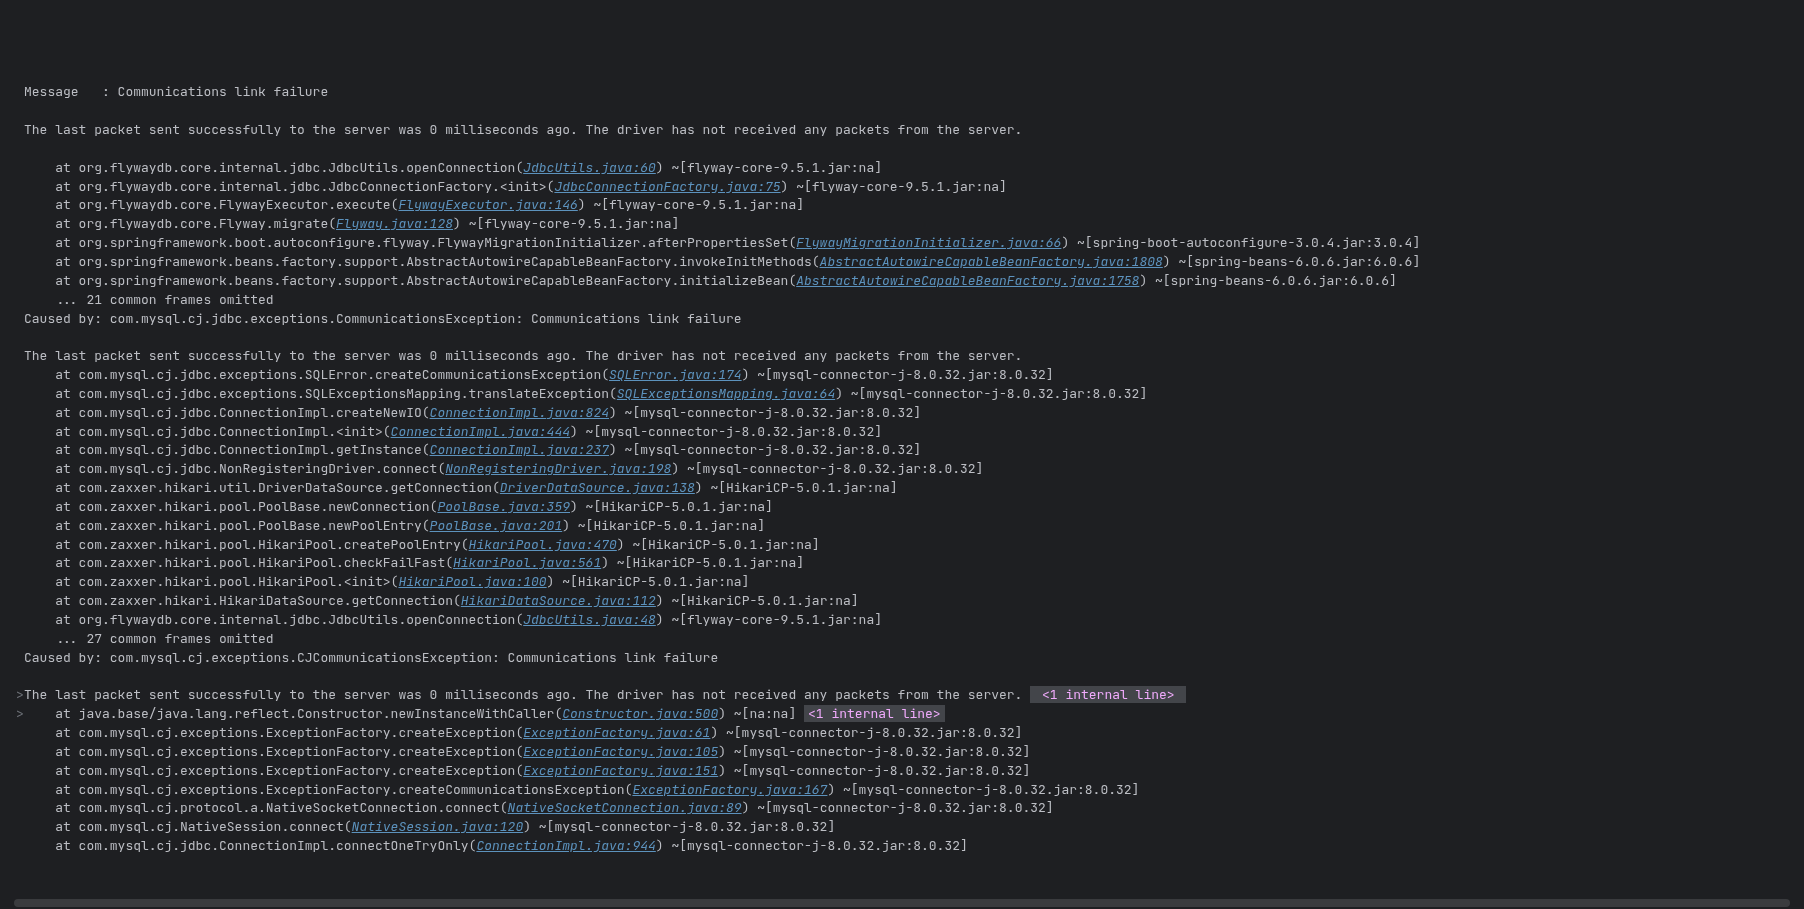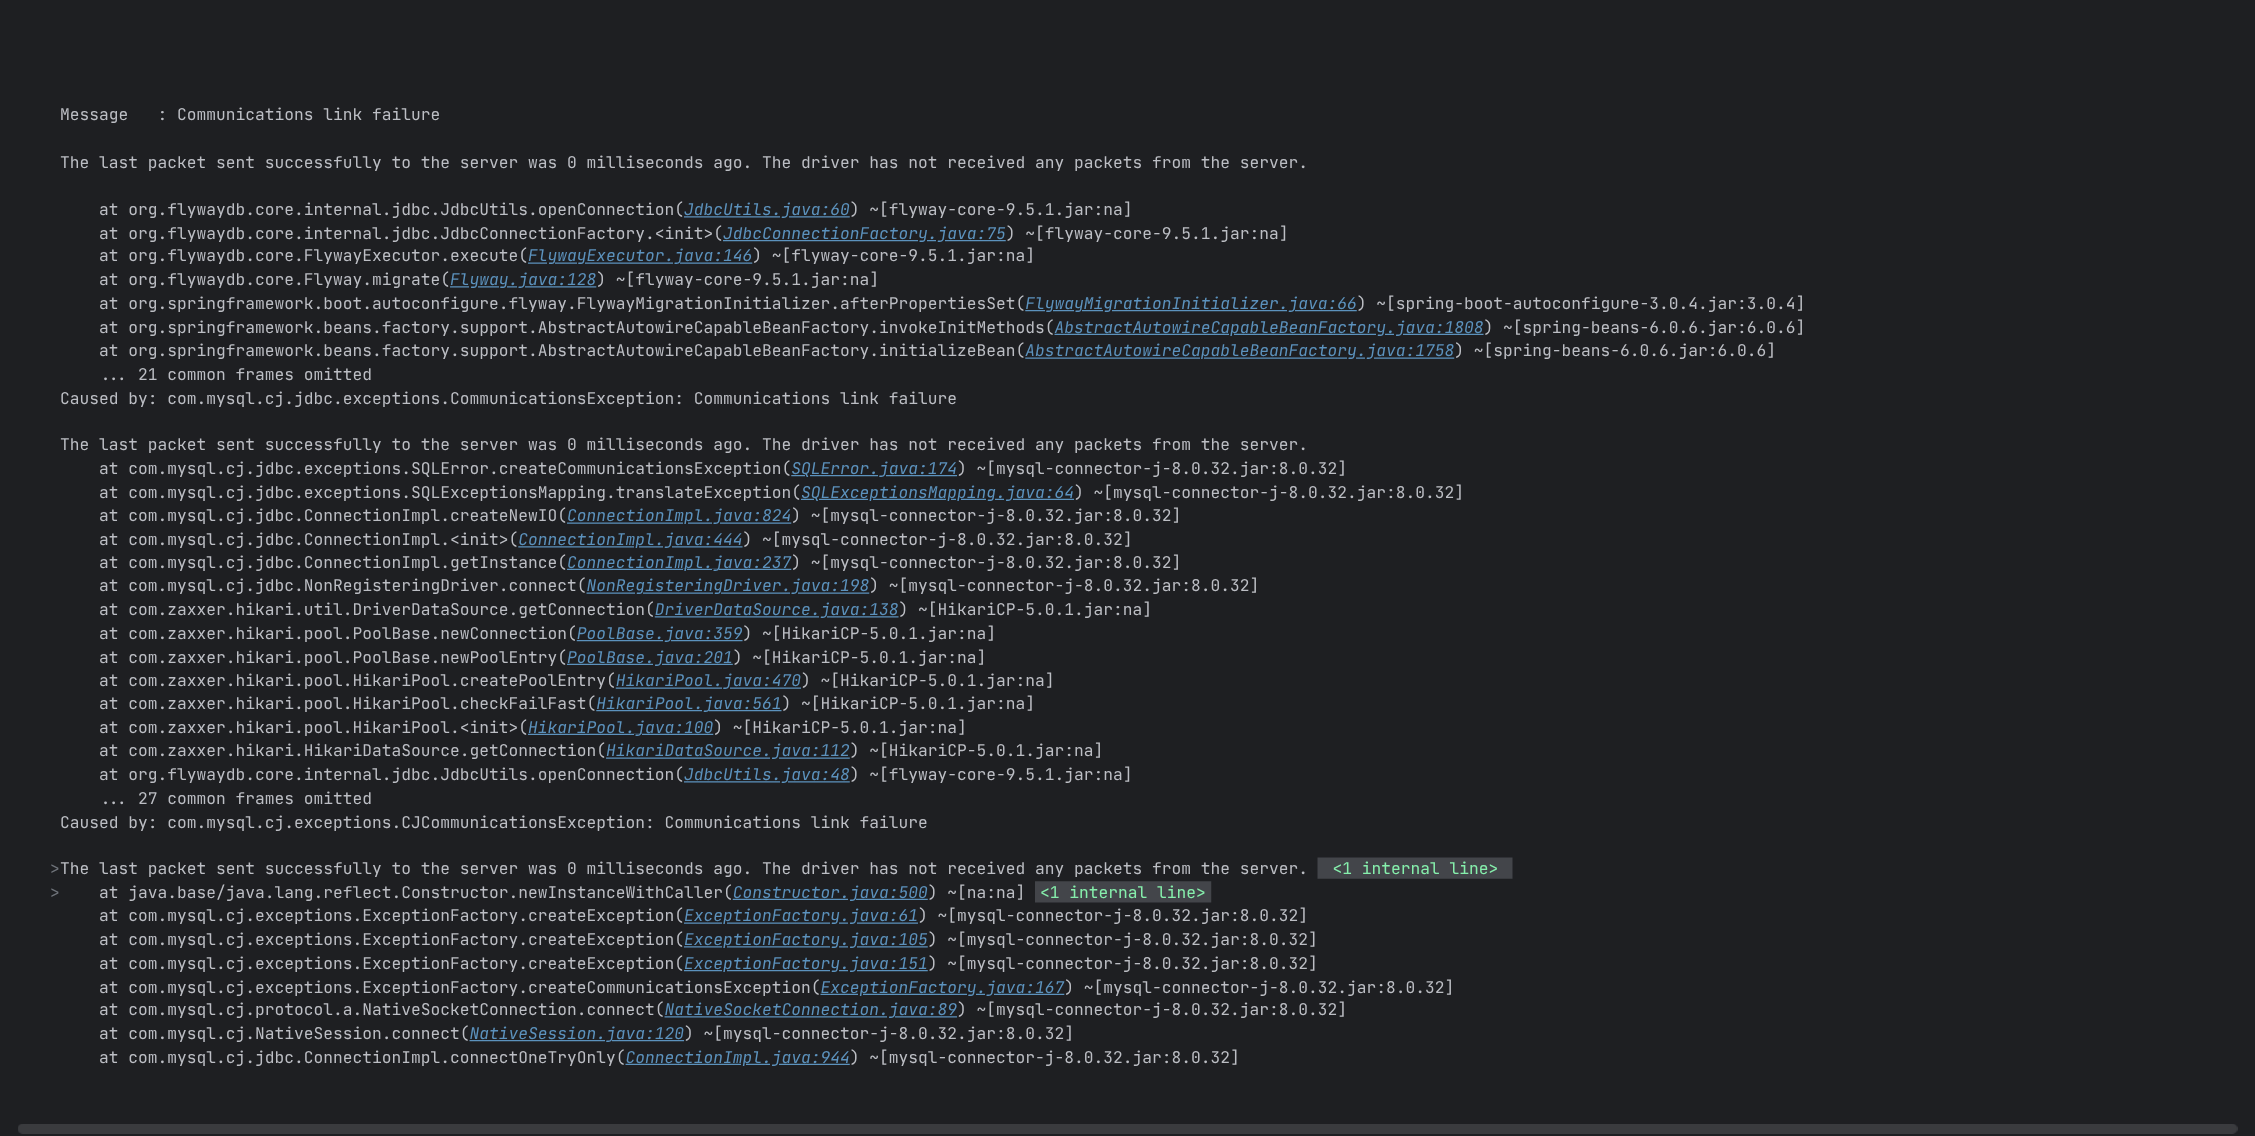--- a/index.html
+++ b/index.html
@@ -12,30 +12,29 @@
       color: #bcbec4;
       font-family: 'JetBrains Mono', 'Menlo', 'Consolas', monospace;
       font-size: 13px;
       line-height: 1.45;
       padding: 8px 16px;
       overflow-x: auto;
       white-space: pre;
     }
     .line {
       white-space: pre;
-      margin-left: 24px;
     }
     .link {
       color: #5c92bd;
       text-decoration: underline;
       font-style: italic;
     }
     .internal {
       background: #43454a;
-      color: #86efac;
+      color: #f0abfc;
       padding: 0 4px;
     }
     .gutter {
       display: inline-block;
       width: 8px;
       color: #6f737a;
     }
     .scroll-hint {
       position: fixed;
       bottom: 2px;

